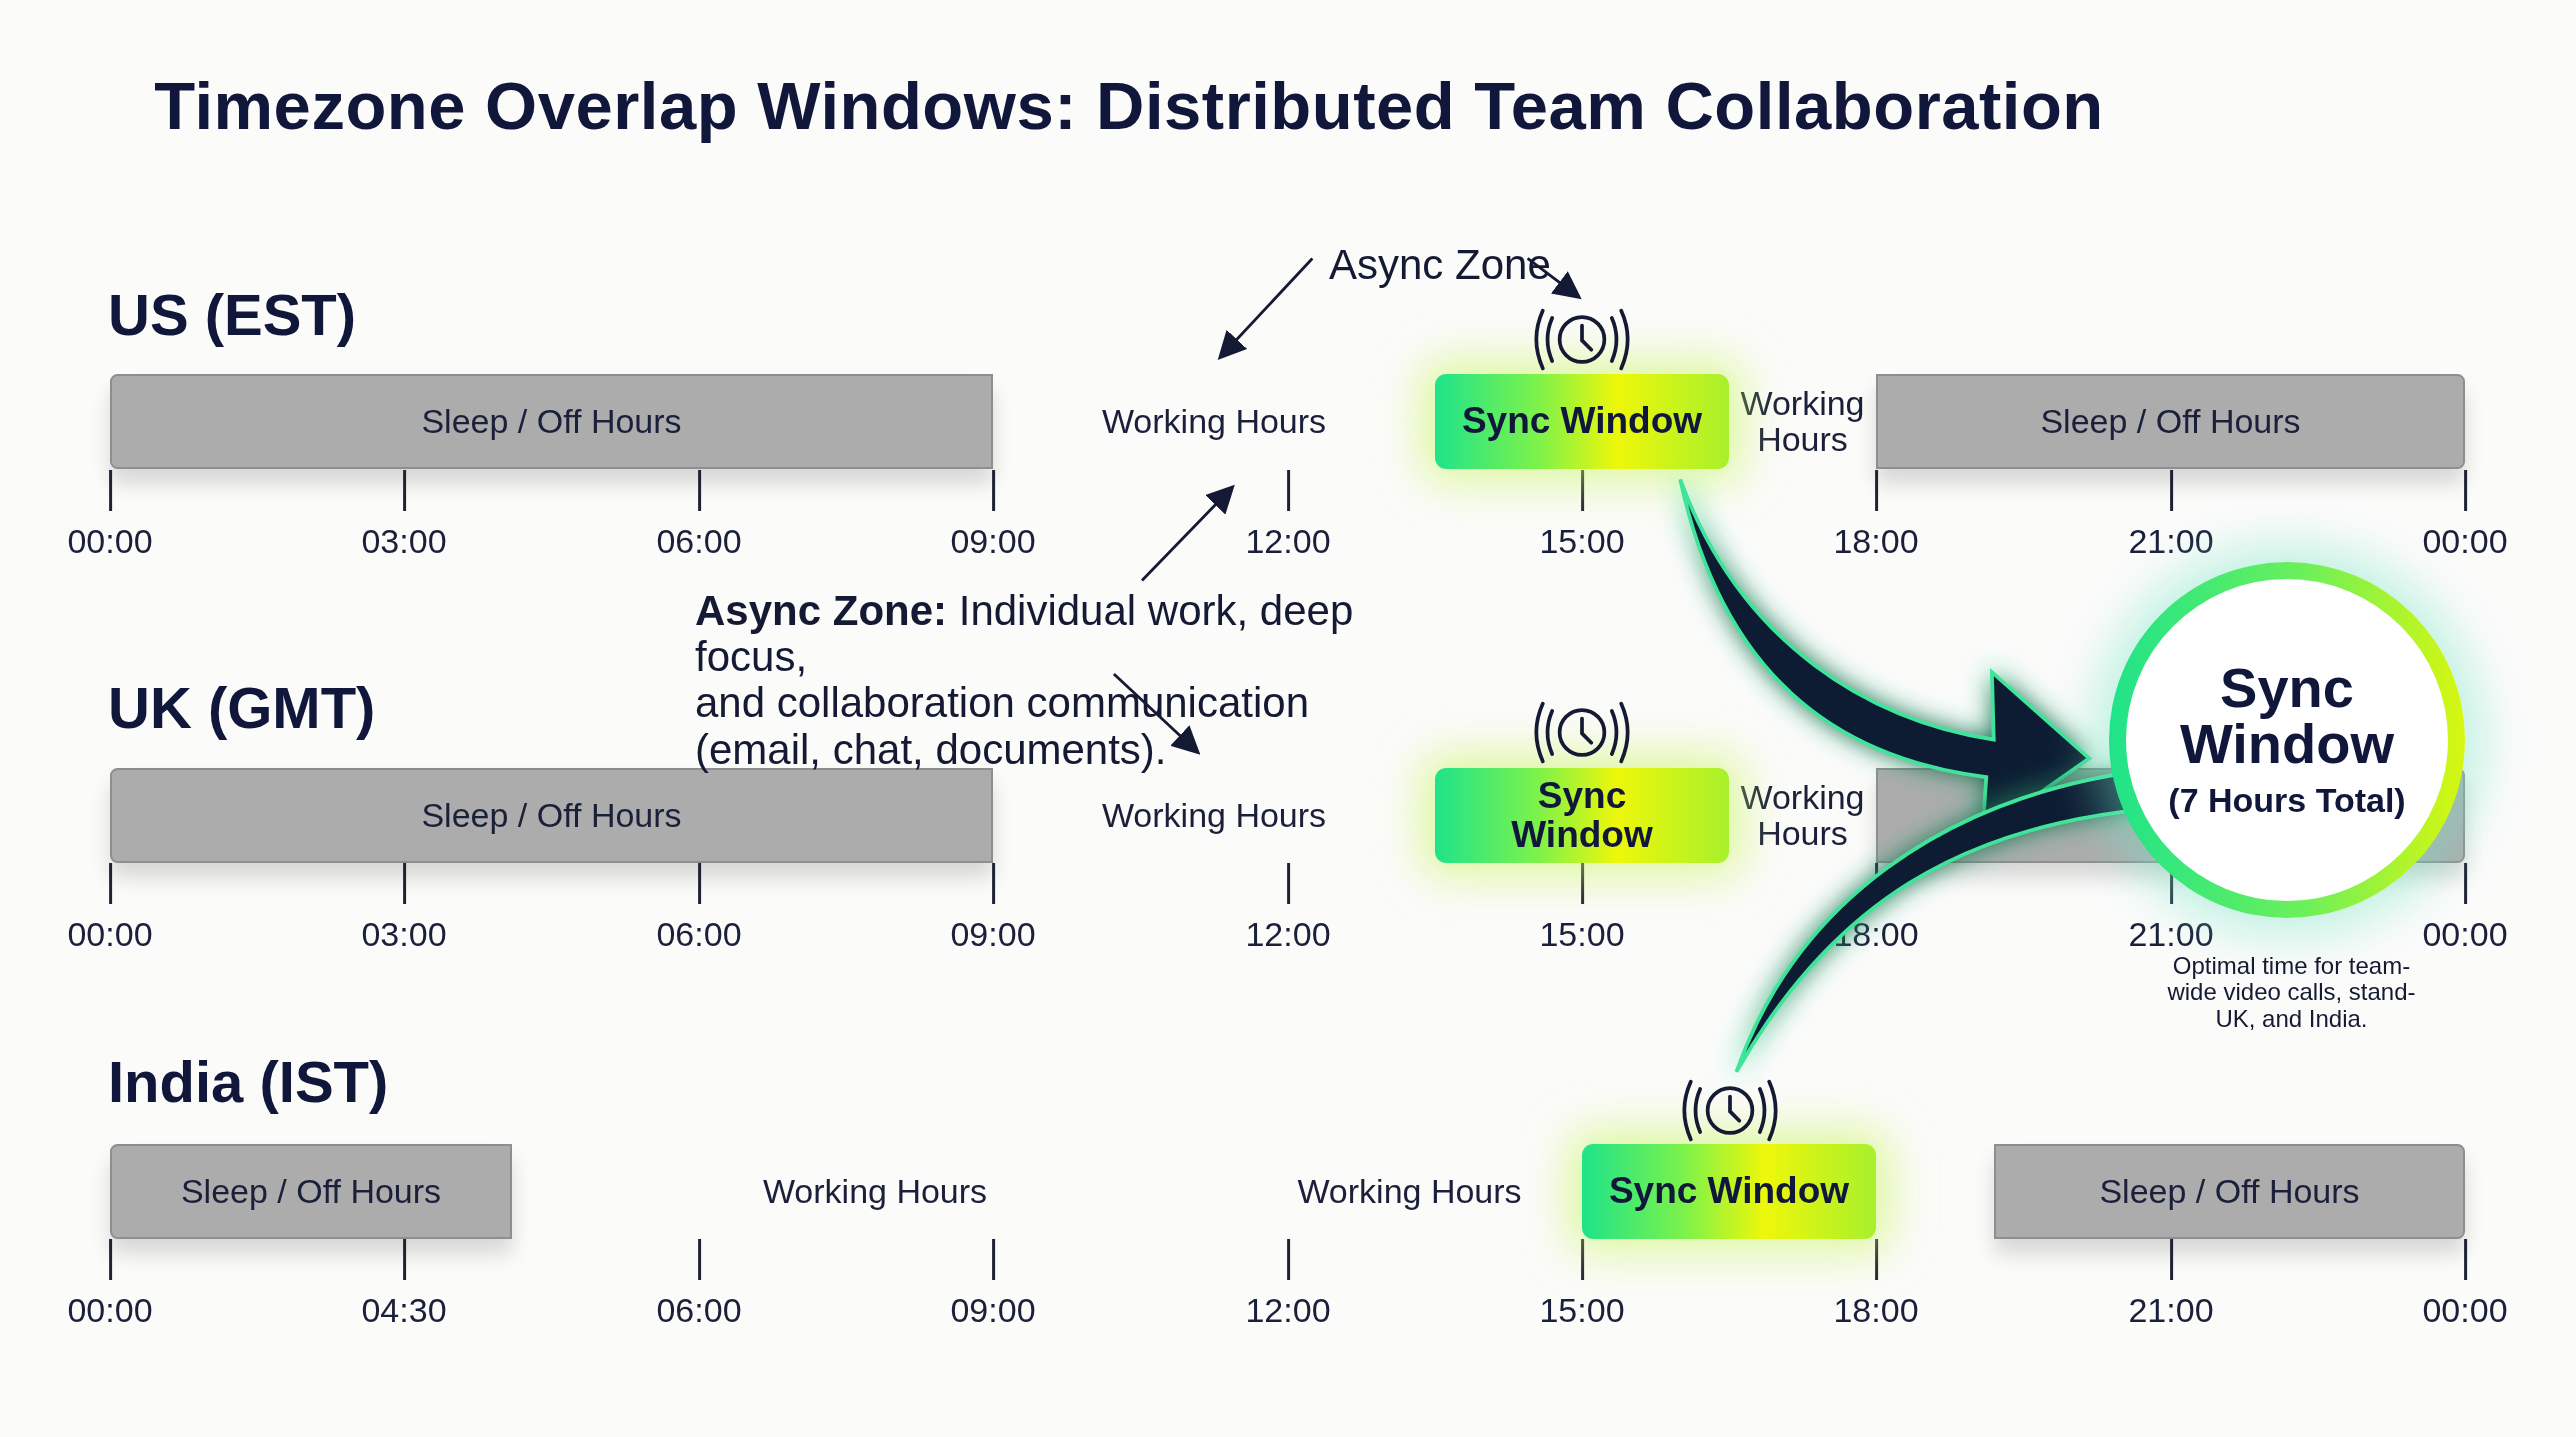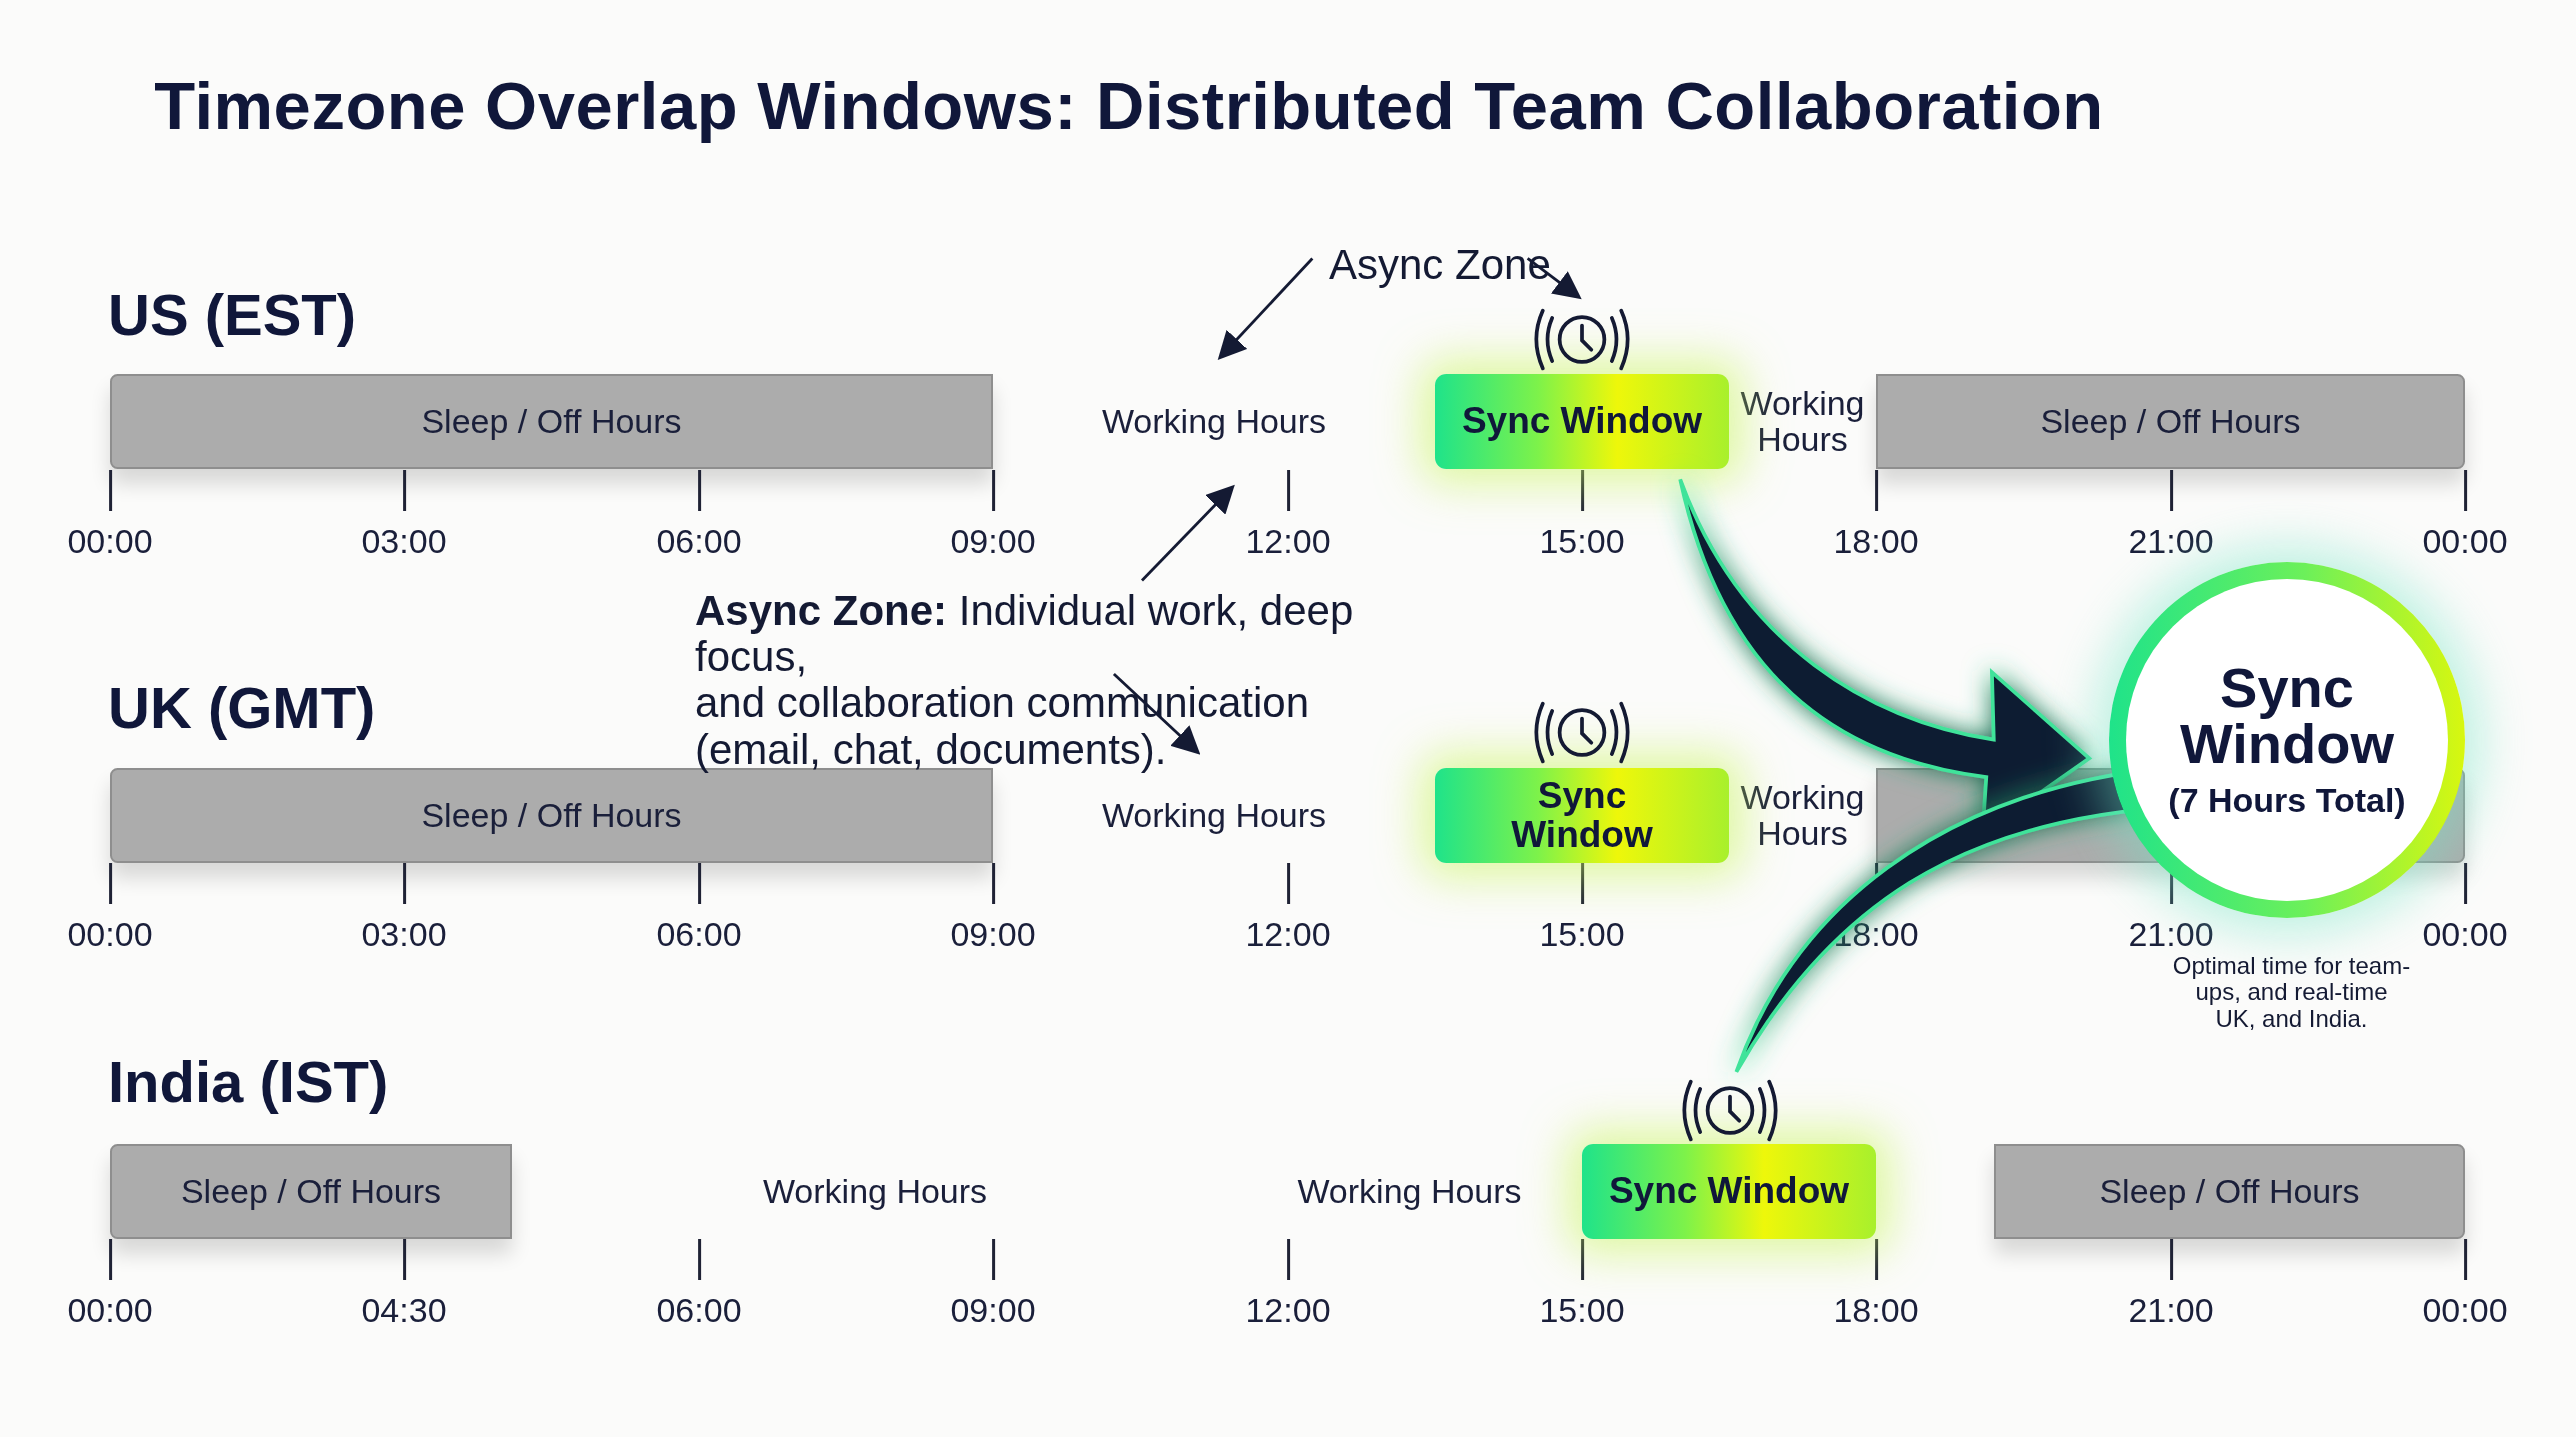--- a/index.html
+++ b/index.html
@@ -258,16 +258,16 @@
 
 <div class="badge">
   <div class="badge-inner">
     <div class="badge-title">Sync</div>
     <div class="badge-title">Window</div>
     <div class="badge-sub">(7 Hours Total)</div>
   </div>
 </div>
 <div class="badge-desc">
   <div>Optimal time for team-</div>
-  <div>ups, and real-time</div>
+  <div>wide video calls, stand-</div>
   <div>UK, and India.</div>
 </div>
 
 
 </body></html>

